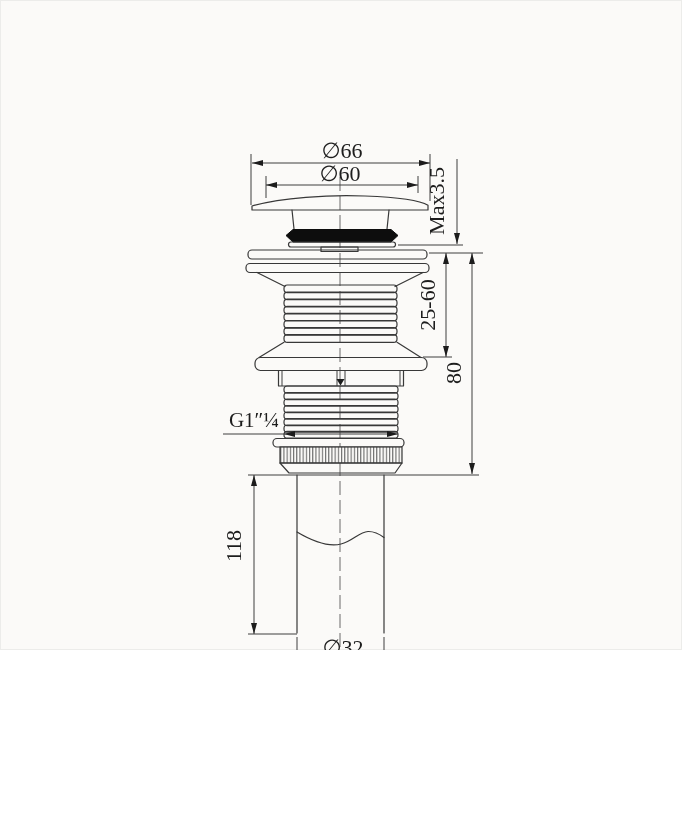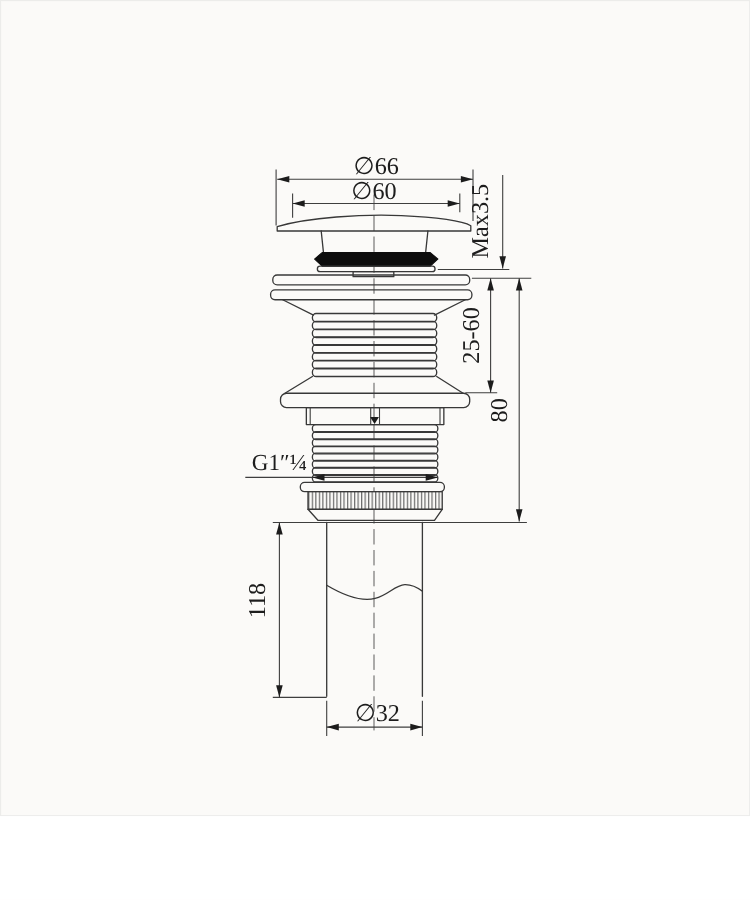--- a/index.html
+++ b/index.html
@@ -1,18 +1,18 @@
 <!DOCTYPE html>
 <html><head>
 <meta charset="utf-8">
 <style>
   html,body{margin:0;padding:0;background:#ffffff;}
   .canvas{
     position:relative;
-    width:682px;height:742px;
+    width:682px;height:650px;
     margin:0 auto;
     background:#fbfaf8;
     border:1px solid #ececea;
     box-sizing:border-box;
     font-family:"Liberation Serif","DejaVu Serif",serif;
   }
   svg{display:block;}
   .outline{fill:none;stroke:#383838;stroke-width:1.2;stroke-linejoin:round;stroke-linecap:round;}
   .thin{fill:none;stroke:#3e3e3e;stroke-width:1;}
   .dimline{fill:none;stroke:#3e3e3e;stroke-width:1;}

